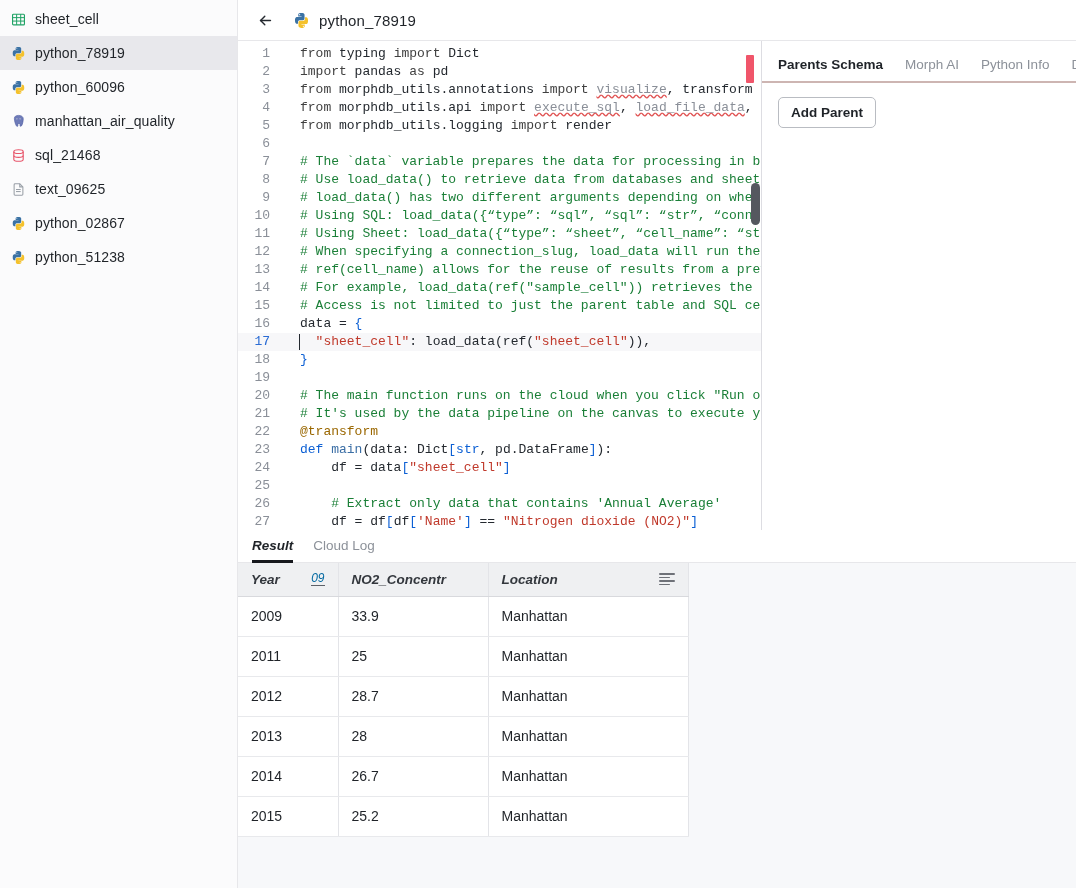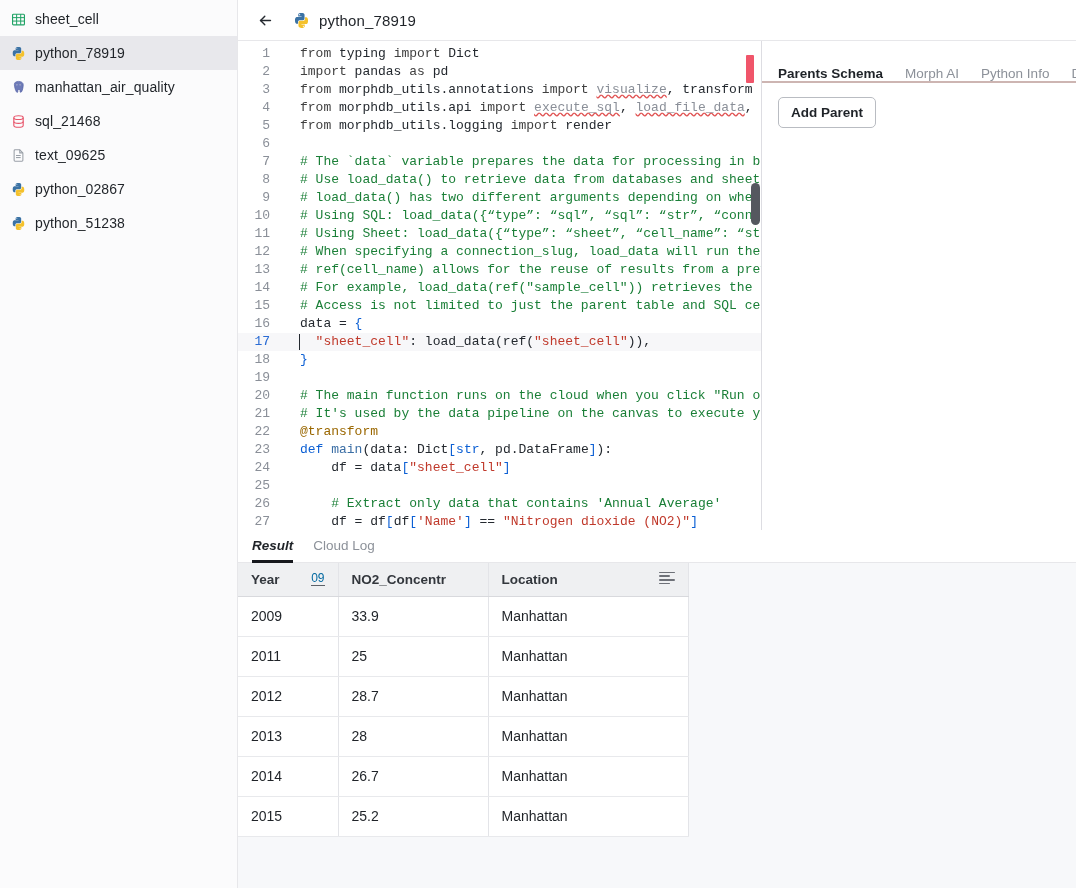--- a/index.html
+++ b/index.html
@@ -112,21 +112,21 @@
     flex: 1; background: #fff;
     padding: 0;
   }
   .rp-tabs {
     display: flex; align-items: flex-end; gap: 22px;
     height: 42px; padding: 0 16px;
     border-bottom: 2px solid #cdb5b2;
   }
   .rp-tab {
     font-size: 13.5px; color: #8c9199; cursor: pointer;
-    white-space: nowrap; text-align: center;
+    padding-bottom: 9px; white-space: nowrap; text-align: center;
   }
   .rp-tab.active { color: #1f2328; font-weight: 700; }
   .rp-body { padding: 14px 16px; }
   .add-parent {
     background: #fff; border: 1px solid #b9bcc2; border-radius: 5px;
     font-size: 13.5px; font-weight: 700; color: #1f2328;
     padding: 7px 12px; cursor: pointer;
     font-family: "Liberation Sans", sans-serif;
   }
 
@@ -152,21 +152,21 @@
     border-bottom: 1px solid #e8e9ec;
     text-align: left; font-size: 14px;
     padding: 0 13px;
   }
   table.grid th {
     background: #eff0f2; height: 33px;
     font-weight: 700; color: #33373d; font-size: 13.5px;
     border-bottom: 1px solid #d8d9dd;
     overflow: hidden; white-space: nowrap;
   }
-  table.grid th .thin { display: flex; align-items: flex-start; justify-content: space-between; gap: 6px; }
+  table.grid th .thin { display: flex; align-items: center; justify-content: space-between; gap: 6px; font-style: italic; }
   table.grid td { height: 40px; color: #1f2328; white-space: nowrap; overflow: hidden; }
   .col-year { width: 100px; }
   .col-no2  { width: 150px; }
   .col-loc  { width: 200px; }
   .num-type {
     font-size: 12px; color: #0369a1; border-bottom: 1.5px solid #5d6168;
     line-height: 12px; padding-bottom: 1px; font-weight: 400;
   }
   .str-type { display: inline-flex; flex-direction: column; gap: 2px; }
   .str-type i { display: block; height: 1.6px; background: #6e7178; border-radius: 1px; }
@@ -190,20 +190,29 @@
         <span class="side-label">sheet_cell</span>
       </div>
       <div class="side-item active">
         <span class="ico">
           <svg width="15" height="15" viewBox="0 0 32 32">
       <path fill="#3b72a4" d="M15.9 2c-3.4 0-6 .6-6 3.2v3.1h6.2v.9H7.6s-3.9-.4-3.9 6.4 3.4 6.5 3.4 6.5h2.3v-3.3s-.1-3.4 3.3-3.4h5.8s3.2.1 3.2-3.1V5.4S22.2 2 15.9 2zm-3.4 1.9c.6 0 1.1.5 1.1 1.1s-.5 1.1-1.1 1.1-1.1-.5-1.1-1.1.5-1.1 1.1-1.1z"></path>
       <path fill="#f4c12c" d="M16.1 30c3.4 0 6-.6 6-3.2v-3.1h-6.2v-.9h8.5s3.9.4 3.9-6.4-3.4-6.5-3.4-6.5h-2.3v3.3s.1 3.4-3.3 3.4h-5.8s-3.2-.1-3.2 3.1v5.9S9.8 30 16.1 30zm3.4-1.9c-.6 0-1.1-.5-1.1-1.1s.5-1.1 1.1-1.1 1.1.5 1.1 1.1-.5 1.1-1.1 1.1z"></path>
           </svg>
         </span>
         <span class="side-label">python_78919</span>
+      </div>
+      <div class="side-item">
+        <span class="ico">
+          <svg width="15" height="15" viewBox="0 0 32 32">
+      <path fill="#3b72a4" d="M15.9 2c-3.4 0-6 .6-6 3.2v3.1h6.2v.9H7.6s-3.9-.4-3.9 6.4 3.4 6.5 3.4 6.5h2.3v-3.3s-.1-3.4 3.3-3.4h5.8s3.2.1 3.2-3.1V5.4S22.2 2 15.9 2zm-3.4 1.9c.6 0 1.1.5 1.1 1.1s-.5 1.1-1.1 1.1-1.1-.5-1.1-1.1.5-1.1 1.1-1.1z"></path>
+      <path fill="#f4c12c" d="M16.1 30c3.4 0 6-.6 6-3.2v-3.1h-6.2v-.9h8.5s3.9.4 3.9-6.4-3.4-6.5-3.4-6.5h-2.3v3.3s.1 3.4-3.3 3.4h-5.8s-3.2-.1-3.2 3.1v5.9S9.8 30 16.1 30zm3.4-1.9c-.6 0-1.1-.5-1.1-1.1s.5-1.1 1.1-1.1 1.1.5 1.1 1.1-.5 1.1-1.1 1.1z"></path>
+          </svg>
+        </span>
+        <span class="side-label">python_60096</span>
       </div>
       <div class="side-item">
         <span class="ico">
           <svg width="15" height="15" viewBox="0 0 24 24">
       <path d="M12 2.2c-3.9 0-6.6 1.6-6.6 4.7 0 2 .3 4.2.9 6.3.6 2.1 1.3 4 2 5.2.5.9 1.1 1.4 1.7 1.4.5 0 .8-.4.9-1 .1-.9.2-2.3.2-3.3 0-.4.3-.6.6-.4.6.3 1.3.5 2 .5.5 0 .9.3.9.8 0 .7-.1 1.6-.1 2.2 0 .7.4 1.1 1 1.1.8 0 1.5-.8 2.1-2.2.8-1.8 1.5-4.4 1.8-6.9.1-1 .2-2 .2-2.9 0-3.3-2.8-5.5-7.6-5.5z" fill="#6e7bb8" stroke="#4b5aa0" stroke-width="1"></path>
       <circle cx="9.4" cy="7.6" r=".9" fill="#fff"></circle>
             <circle cx="14.6" cy="7.6" r=".9" fill="#fff"></circle>
       <circle cx="9.4" cy="7.6" r=".42" fill="#2b2f4a"></circle>
             <circle cx="14.6" cy="7.6" r=".42" fill="#2b2f4a"></circle>
           </svg>

